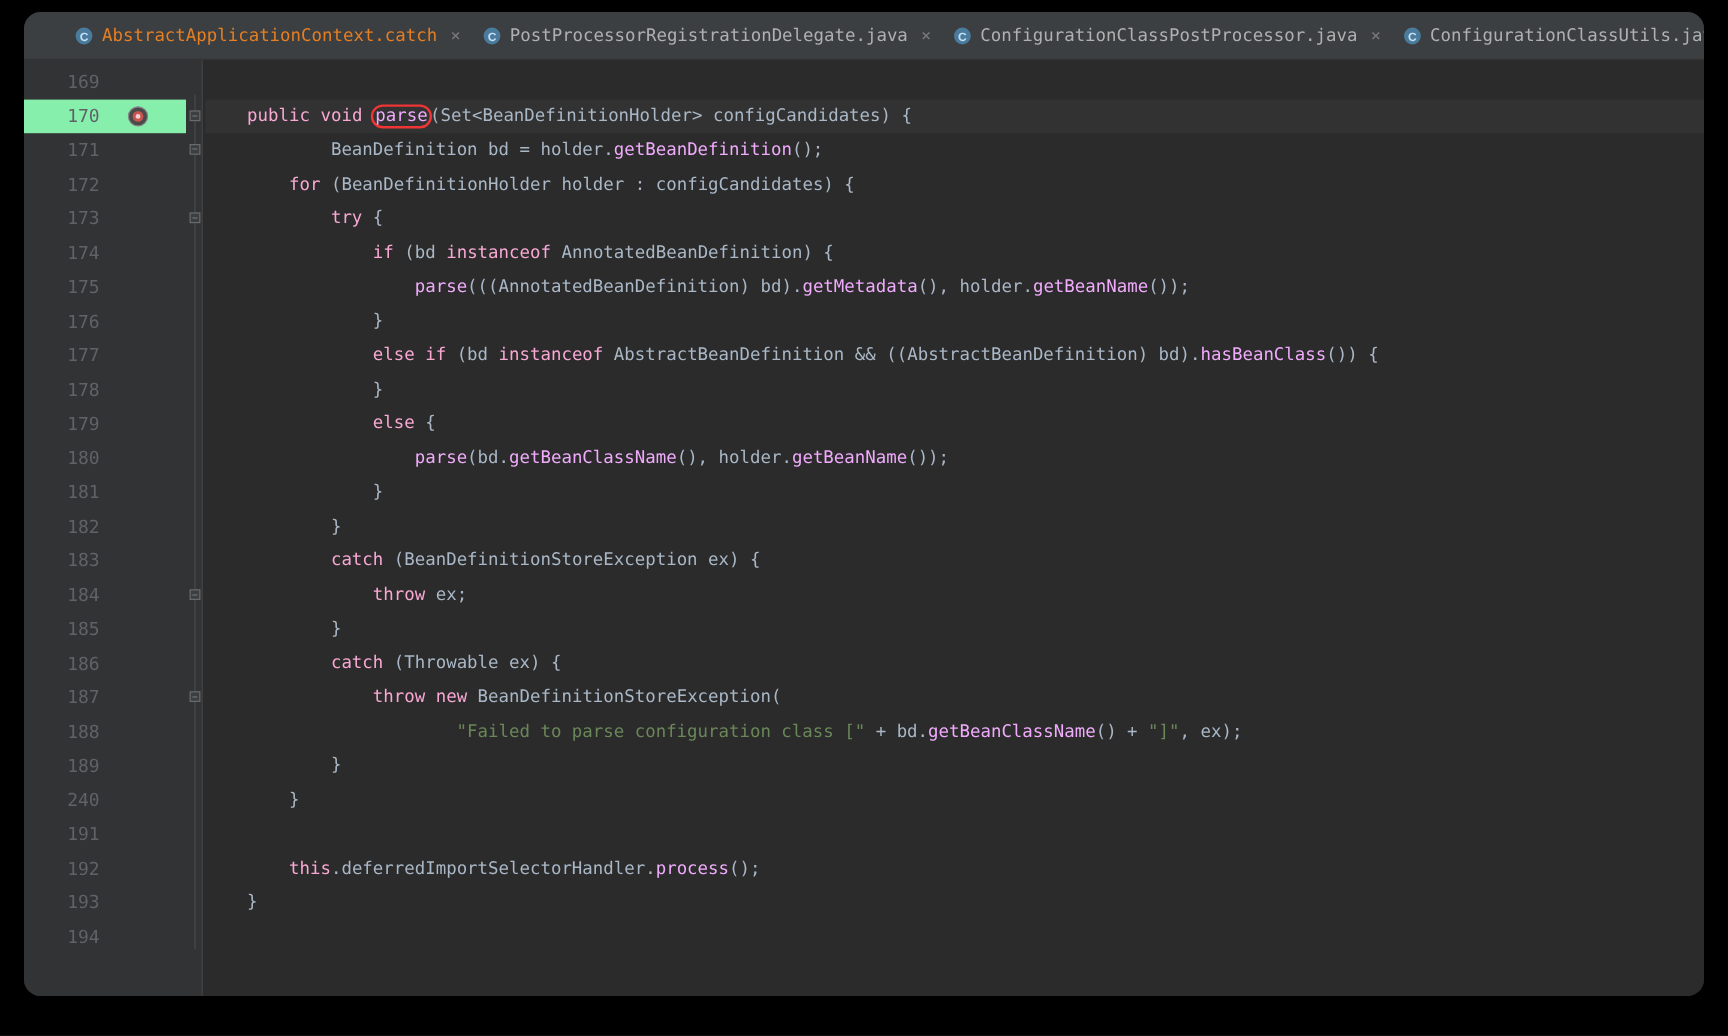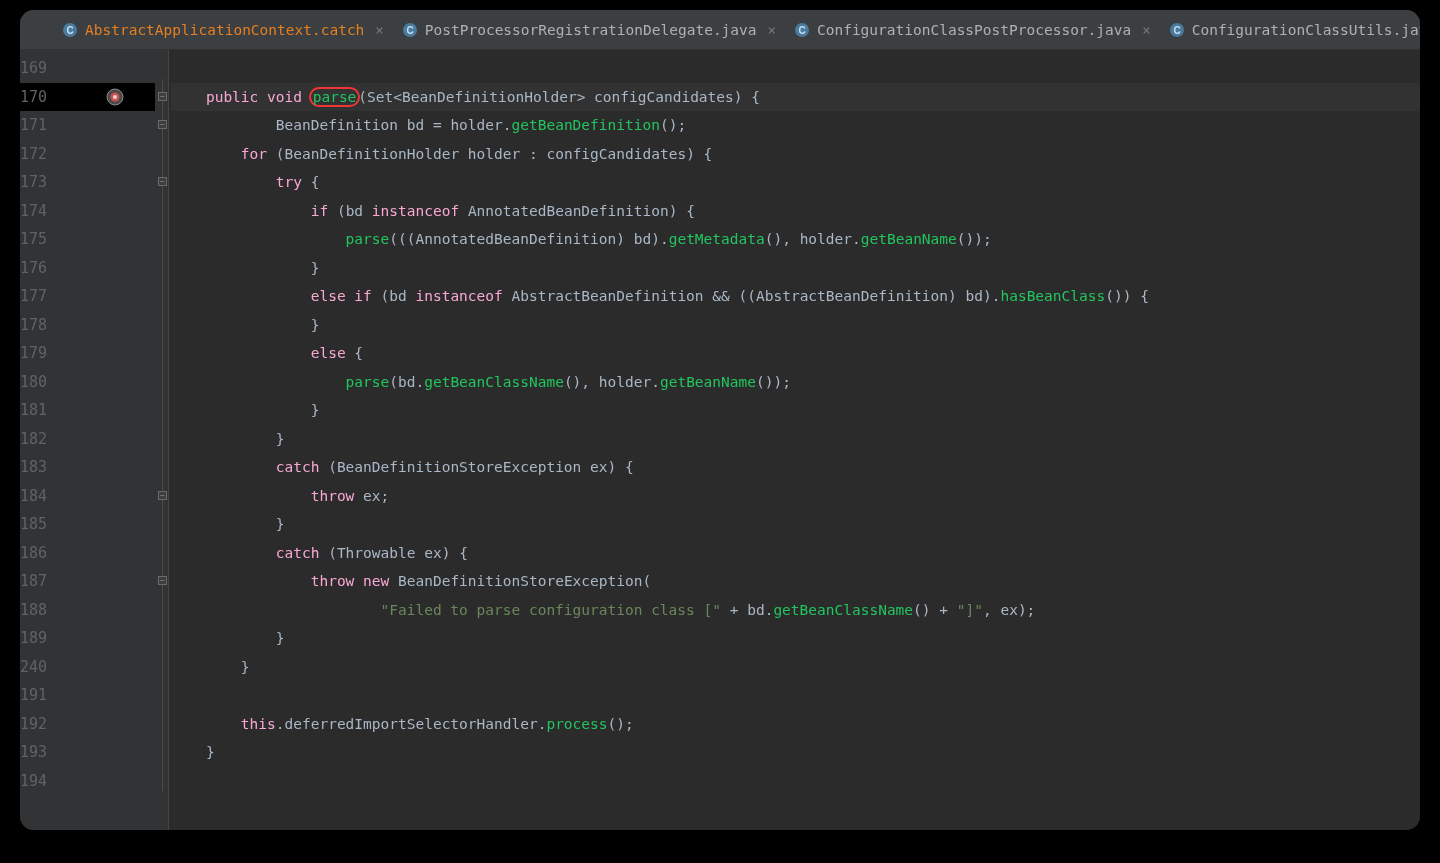--- a/index.html
+++ b/index.html
@@ -59,21 +59,21 @@
   }
   .editor {
     flex: 1;
     display: flex;
     background: #2b2b2b;
     overflow: hidden;
   }
   .gutter {
     width: 135px;
     background: #313335;
-    text-align: left;
+    text-align: center;
     padding-top: 4px;
     position: relative;
   }
   .line-num {
     height: 28.5px;
     line-height: 28.5px;
     color: #606366;
     padding-right: 36px;
     position: relative;
     font-size: 15px;
@@ -116,21 +116,21 @@
   }
   .code-line {
     height: 28.5px;
     line-height: 28.5px;
     white-space: pre;
     color: #a9b7c6;
   }
   .code-line.hl { background: #323232; }
   .kw { color: #f9a8d4; }
   .type { color: #a9b7c6; }
-  .method { color: #22c55e; }
+  .method { color: #f0abfc; }
   .str { color: #6a8759; }
   .ring {
     border: 2.5px solid #f03535;
     border-radius: 10px;
     padding: 0 2px;
     margin: 0 -2px;
   }
 </style>
 </head>
 <body>
@@ -177,21 +177,21 @@
       </span>
       <span>ConfigurationClassUtils.java</span>
 
     </div>
 
   </div>
 
   <div class="editor">
     <div class="gutter" id="gutter">
         <div class="line-num">169</div>
-        <div class="line-num" style="background: #000000;">170<span class="gutter-icon"><svg viewBox="0 0 18 18">
+        <div class="line-num" style="background: #86efac;">170<span class="gutter-icon"><svg viewBox="0 0 18 18">
               <circle cx="9" cy="9" r="8" fill="#4a4a4a" stroke="#888" stroke-width="1"></circle>
               <circle cx="9" cy="9" r="4.5" fill="#c75450"></circle>
               <circle cx="9" cy="9" r="2" fill="#f5cfcf"></circle>
             </svg></span></div>
         <div class="line-num">171</div>
         <div class="line-num">172</div>
         <div class="line-num">173</div>
         <div class="line-num">174</div>
         <div class="line-num">175</div>
         <div class="line-num">176</div>

